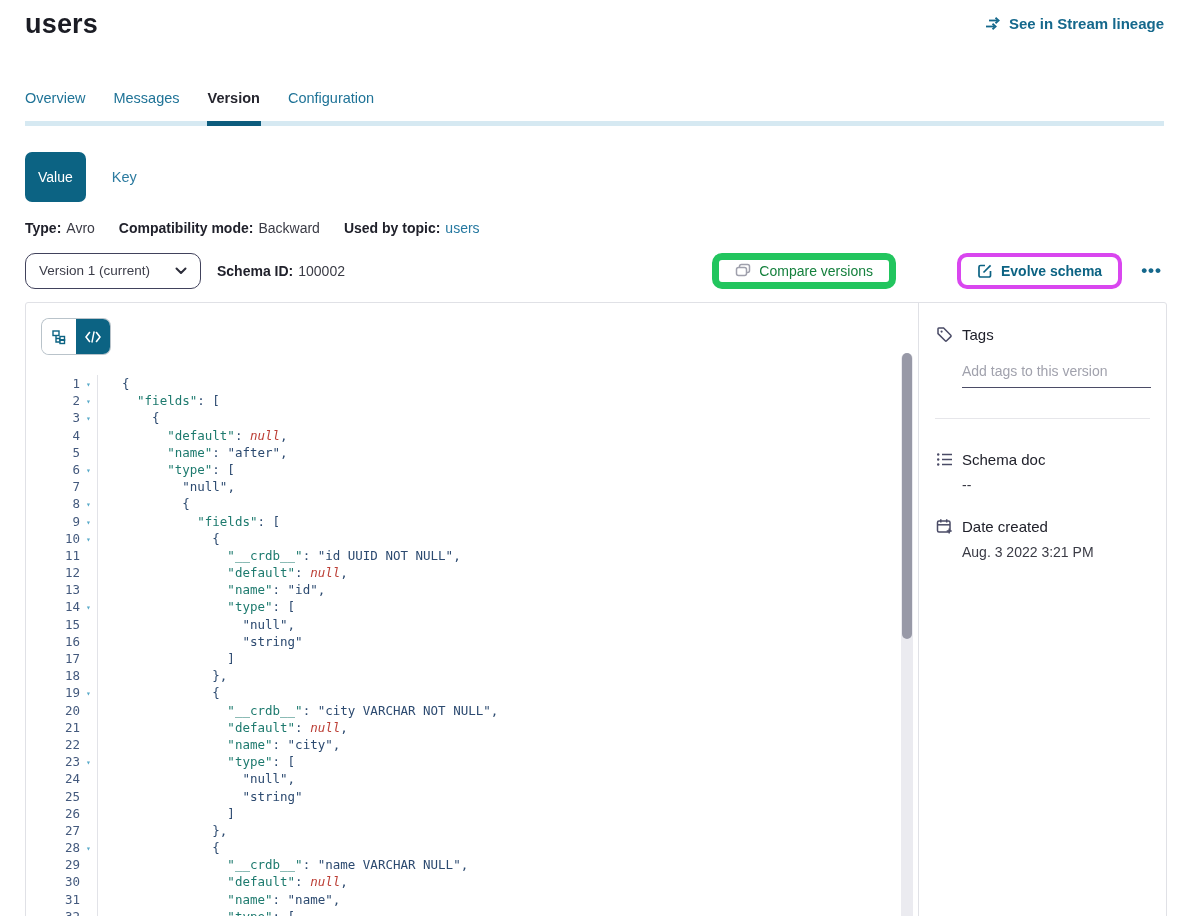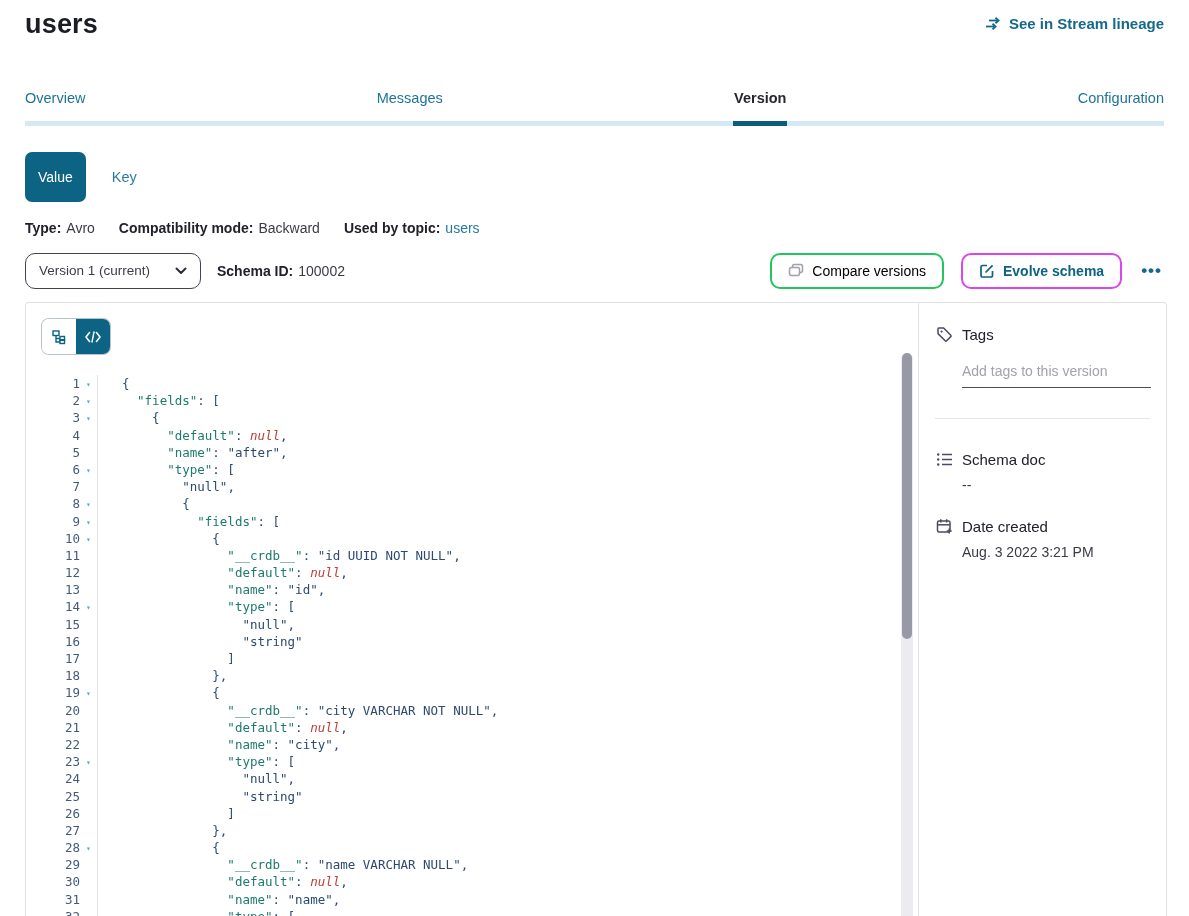--- a/index.html
+++ b/index.html
@@ -7,21 +7,21 @@
   body { font-family:"Liberation Sans", sans-serif; color:#26262f; }
   .page { position:relative; width:1189px; height:916px; background:#fff; overflow:hidden; }
 
   
   .page-title { position:absolute; left:25px; top:9px; font-size:27px; font-weight:700; color:#1b1c24; letter-spacing:.2px; }
   .lineage-link { position:absolute; right:25px; top:15px; display:flex; align-items:center; gap:7px;
                   color:#15688c; font-size:15px; font-weight:700; cursor:pointer; }
 
   
   .tabbar { position:absolute; left:25px; right:25px; top:90px; }
-  .tabs { display:flex; gap:28px;justify-content:space-between; }
+  .tabs { display:flex; gap:28px; }
   .tab { font-size:14.5px; font-weight:500; color:#1f7397; cursor:pointer; position:relative; padding-bottom:4px; }
   .tab.active { color:#26262f; font-weight:600; }
   .tab.active::after { content:""; position:absolute; left:-1px; right:-1px; bottom:-16px; height:5px; background:#0d5c7d; z-index:2; }
   .lightbar { height:5px; background:#d6e9f2; margin-top:11px; }
 
   
   .vk-row { position:absolute; left:25px; top:152px; display:flex; align-items:center; gap:26px; }
   .value-btn { background:#0c6383; color:#fff; font-size:14px; height:50px; padding:0 13px; border:none;
                border-radius:7px; display:flex; align-items:center; cursor:pointer; font-family:inherit; }
   .key-link { color:#2c7ba0; font-size:14.5px; cursor:pointer; }
@@ -34,22 +34,22 @@
   .meta-link { color:#2578a0; cursor:pointer; }
 
   
   .version-row { position:absolute; left:25px; right:25px; top:252px; height:37px; display:flex; align-items:center; }
   .version-select { width:176px; height:36px; border:1px solid #41425c; border-radius:10px; padding:0 13px;
                     display:flex; align-items:center; justify-content:space-between; font-size:13.5px; color:#3c3d49; cursor:pointer; background:#fff; }
   .schema-id { margin-left:16px; font-size:14px; display:flex; gap:5px; }
   .right-actions { margin-left:auto; display:flex; align-items:center; gap:17px; }
   .btn { height:36px; border-radius:10px; display:flex; align-items:center; gap:8px; padding:0 16px;
          font-size:14px; font-family:inherit; background:#fff; cursor:pointer; }
-  .btn-disabled { border:2px solid #22c55e; color:#000000; cursor:default; }
-  .btn-primary-outline { border:2px solid #d946ef; color:#0c6383; font-weight:700; }
+  .btn-disabled { border:7px solid #22c55e; color:#15803d; cursor:default; }
+  .btn-primary-outline { border:4px solid #d946ef; color:#0c6383; font-weight:700;margin-left:44px; }
   .more-btn { color:#15688c; font-size:17px; font-weight:700; letter-spacing:1px; background:none; border:none; cursor:pointer; padding:0 2px; }
 
   
   .panel { position:absolute; left:25px; top:302px; width:1142px; height:640px;
            border:1px solid #e0e1e6; border-radius:3px; display:flex; background:#fff; }
   .code-col { flex:1; position:relative; padding:16px 0 0 16px; }
 
   .view-toggle { display:inline-flex; border-radius:7px; overflow:hidden; box-shadow:0 0 0 1px #b9c3ca; }
   .toggle-seg { width:34px; height:35px; display:flex; align-items:center; justify-content:center; cursor:pointer; }
   .toggle-tree { background:#fff; }

